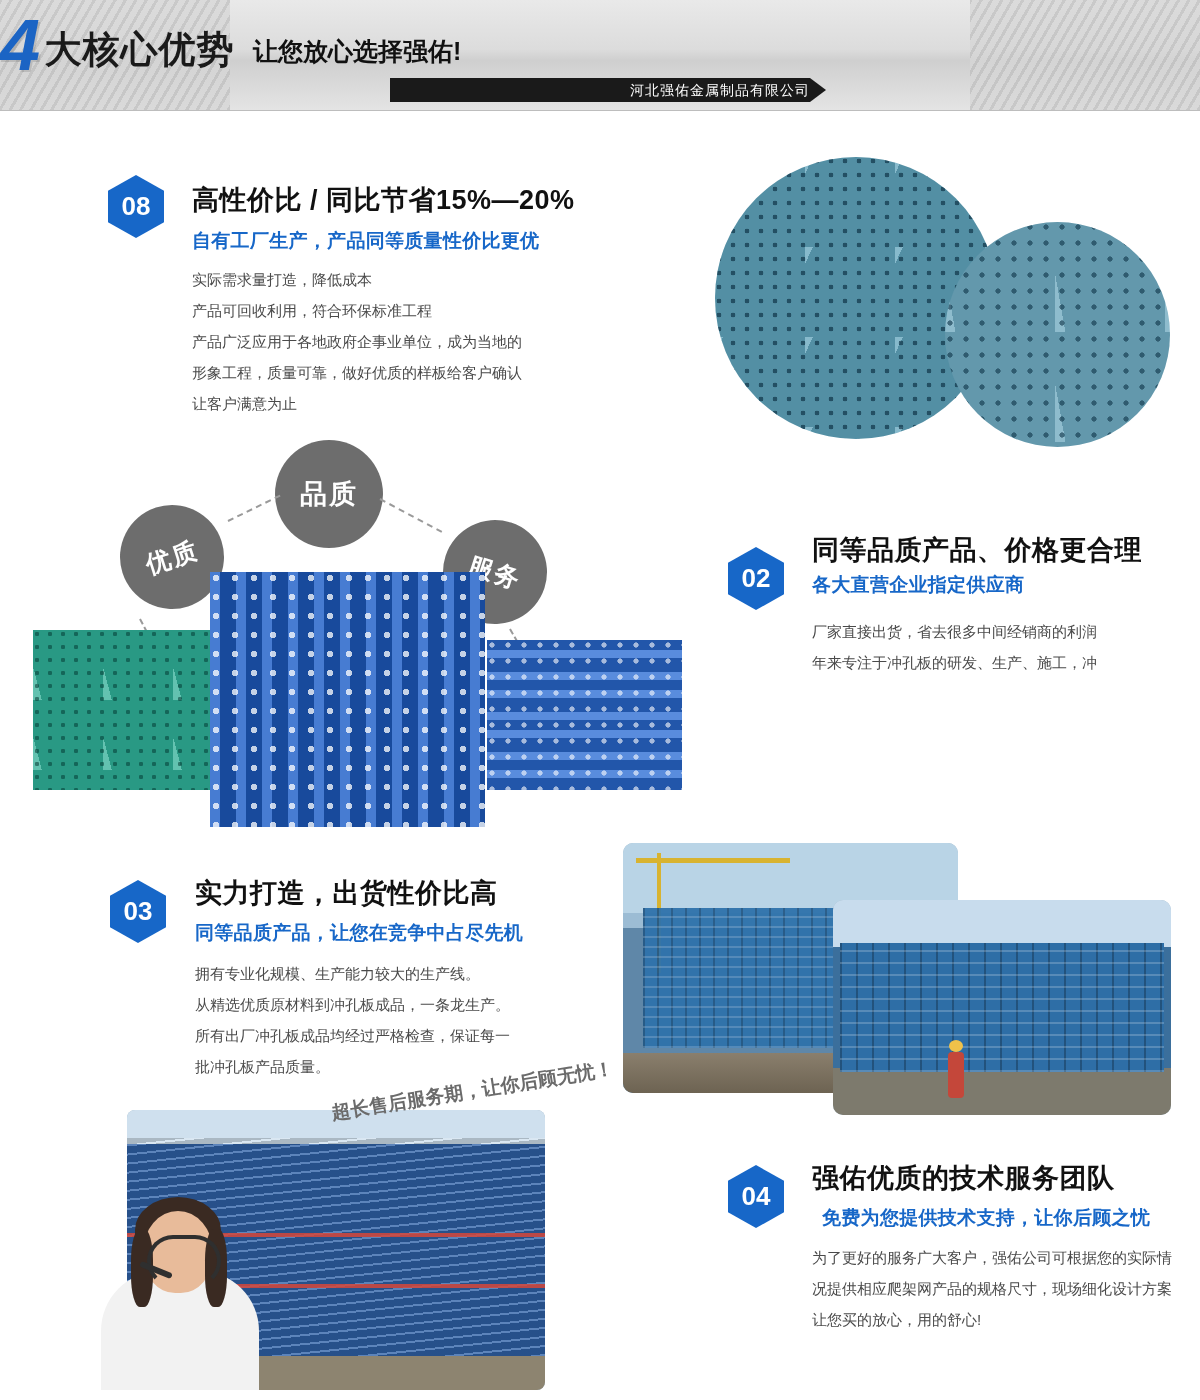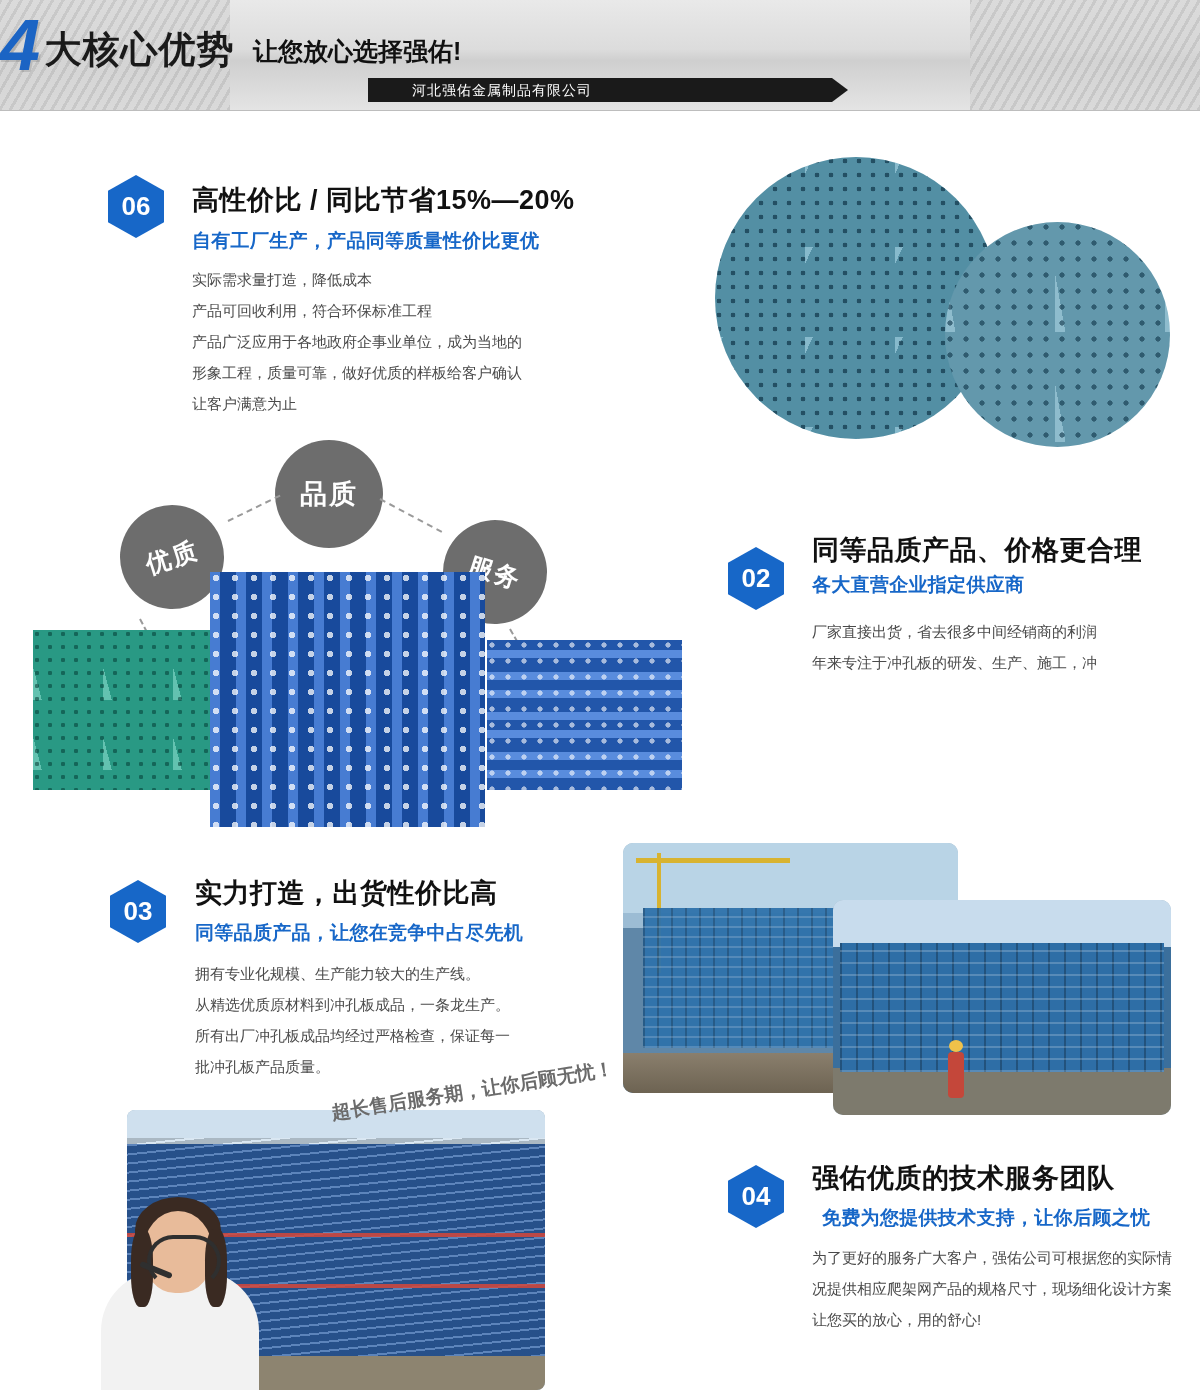--- a/index.html
+++ b/index.html
@@ -38,23 +38,22 @@
     font-size:37px;font-weight:bold;color:#1a1a1a;letter-spacing:1px;
   }
   .head-sub{
     display:inline-block;vertical-align:4px;
     font-size:25px;font-weight:bold;color:#111;margin-left:14px;
   }
   .company-bar{
     position:absolute;left:50%;top:78px;transform:translateX(-50%);
     width:420px;height:24px;
     background:#1a1a1a;
-    color:#fff;font-size:14px;line-height:24px;text-align:left;
+    color:#fff;font-size:14px;line-height:24px;text-align:right;
     letter-spacing:1px;
-    padding-left:44px;
   }
   .company-bar:after{
     content:"";position:absolute;right:-16px;top:0;
     border-left:16px solid #1a1a1a;border-top:12px solid transparent;border-bottom:12px solid transparent;
   }
   
   .badge{
     position:absolute;width:56px;height:63px;
     background:#1767c8;
     clip-path:polygon(50% 0,100% 25%,100% 75%,50% 100%,0 75%,0 25%);
@@ -209,21 +208,21 @@
   <div class="stripe-left"></div>
   <div class="stripe-right"></div>
   <div class="header-inner">
     <span class="big4">4</span>
     <span class="head-main">大核心优势</span>
     <span class="head-sub">让您放心选择强佑!</span>
   </div>
   <div class="company-bar">河北强佑金属制品有限公司</div>
 </div>
 
-<div class="badge" style="left:108px;top:175px;">06</div>
+<div class="badge" style="left:108px;top:175px;">08</div>
 <div class="t-main" style="left:192px;top:182px;">高性价比 / 同比节省15%—20%</div>
 <div class="t-sub" style="left:192px;top:228px;">自有工厂生产，产品同等质量性价比更优</div>
 <div class="t-body" style="left:192px;top:264px;width:400px;">
   <div>实际需求量打造，降低成本</div>
   <div>产品可回收利用，符合环保标准工程</div>
   <div>产品广泛应用于各地政府企事业单位，成为当地的</div>
   <div>形象工程，质量可靠，做好优质的样板给客户确认</div>
   <div>让客户满意为止</div>
 </div>
 

